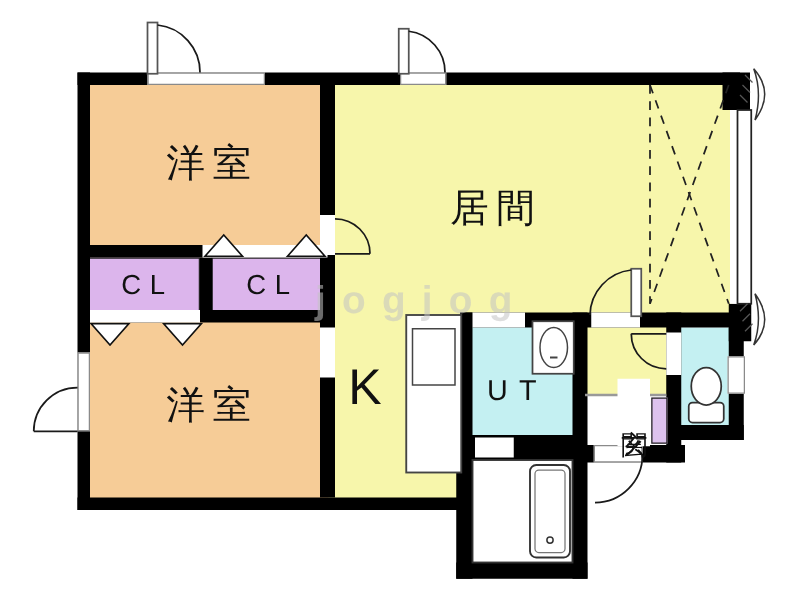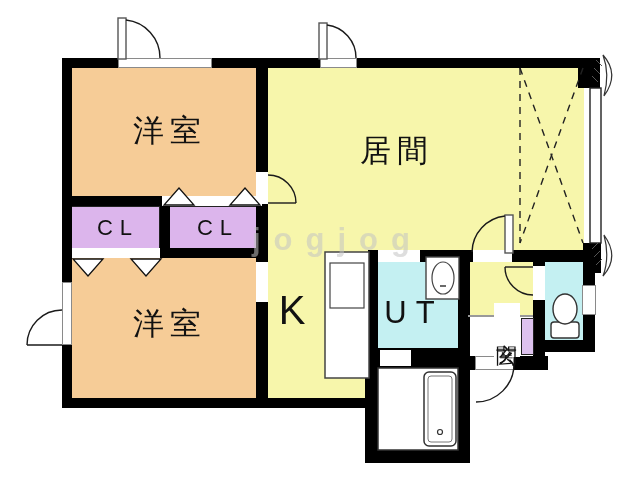--- a/index.html
+++ b/index.html
@@ -11,21 +11,21 @@
   .wall{position:absolute;background:#000;}
   .open{position:absolute;background:#fff;}
   .open.framed{box-sizing:border-box;border:1px solid #8a8a8a;}
   .lbl{
     position:absolute;color:#111;display:flex;align-items:center;justify-content:center;
     white-space:nowrap;font-weight:500;line-height:1;
   }
   .lbl-room{font-size:31px;letter-spacing:6px;}
   .lbl-cl{font-size:22px;letter-spacing:7px;}
   .lbl-k{font-size:40px;letter-spacing:0;}
-  .lbl-ut{font-size:31px;letter-spacing:9px;}
+  .lbl-ut{font-size:23px;letter-spacing:9px;}
   .lbl-genkan{font-size:21px;writing-mode:vertical-rl;letter-spacing:3px;}
   .purplebox{position:absolute;box-sizing:border-box;border:1px solid #222;}
   svg.overlay{position:absolute;left:0;top:0;pointer-events:none;}
   #watermark{
     position:absolute;left:252px;top:222px;width:240px;height:34px;
     font-size:31px;letter-spacing:13px;color:rgba(195,195,195,0.55);
     font-weight:700;z-index:40;
   }
   .z1{z-index:1}.z2{z-index:2}.z3{z-index:3}.z4{z-index:4}.z5{z-index:5}
 </style>
@@ -163,21 +163,21 @@
       <rect x="428" y="376" width="24" height="66" rx="3" stroke-width="1" stroke="#777"></rect>
       <circle cx="440" cy="432" r="2.5" stroke-width="1.2"></circle>
     </g>
 
     <g stroke="#999" stroke-width="2">
       <path d="M468,316 L533,316"></path>
     </g>
   </svg>
 
   <div class="lbl lbl-room z5" style="left:110px;top:112px;width:120px;height:36px;">洋室</div>
-  <div class="lbl lbl-room z5" style="left:337px;top:132px;width:120px;height:36px;">居間</div>
+  <div class="lbl lbl-room z5" style="left:337px;top:148px;width:120px;height:36px;">居間</div>
   <div class="lbl lbl-cl z5" style="left:90px;top:216px;width:56px;height:24px;">CL</div>
   <div class="lbl lbl-cl z5" style="left:190px;top:216px;width:56px;height:24px;">CL</div>
   <div class="lbl lbl-room z5" style="left:110px;top:305px;width:120px;height:36px;">洋室</div>
   <div class="lbl lbl-k z5" style="left:272px;top:288px;width:40px;height:44px;">K</div>
   <div class="lbl lbl-ut z5" style="left:384px;top:298px;width:60px;height:28px;">UT</div>
   <div class="lbl lbl-genkan z5" style="left:494px;top:303px;width:26px;height:54px;background:#fff;">玄関</div>
 
   <div id="watermark">jogjog</div>
 </div>
 

